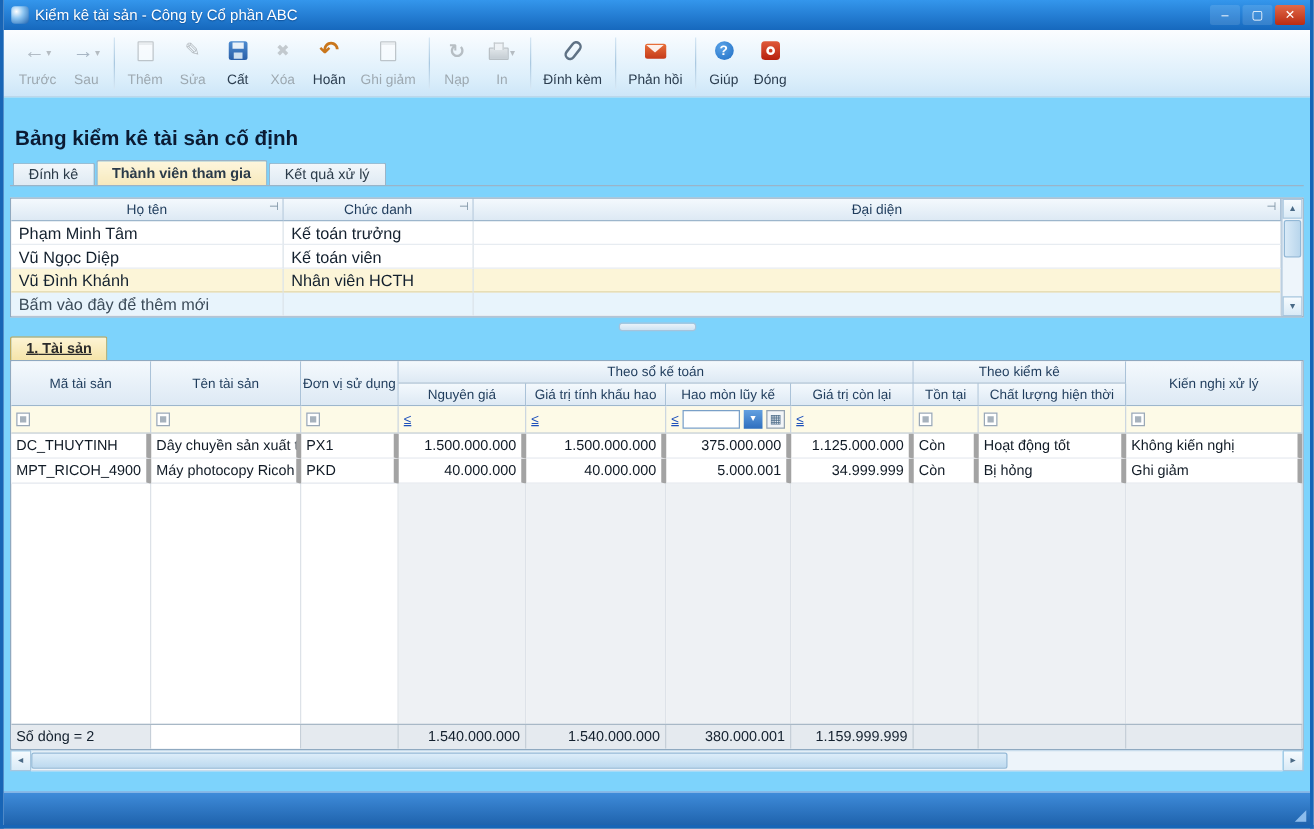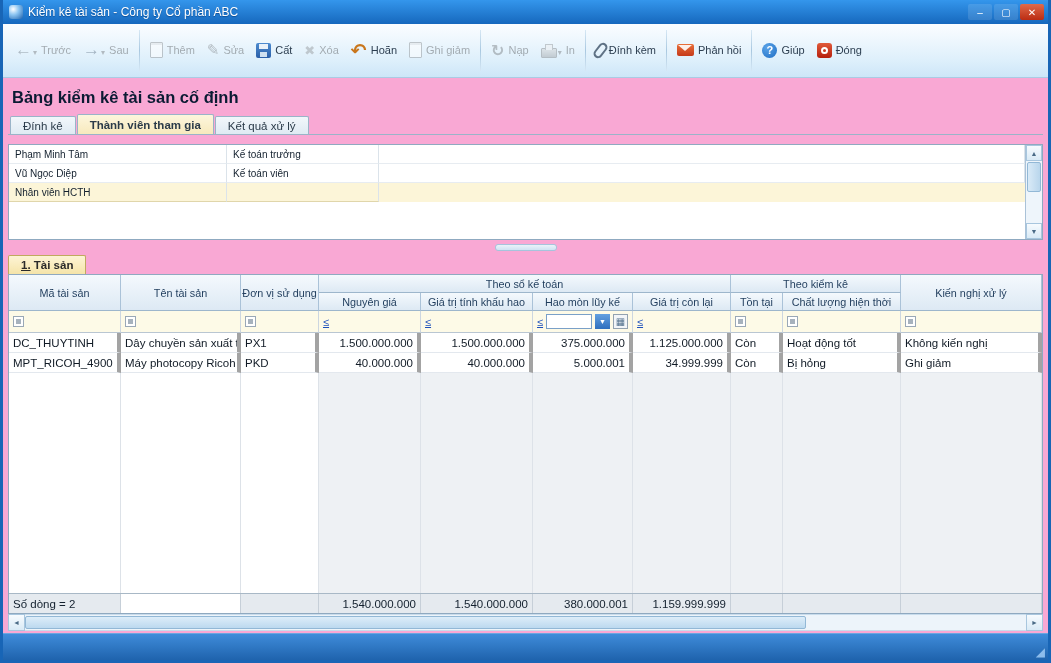--- a/index.html
+++ b/index.html
@@ -15,21 +15,21 @@
   .title-text { font-size:12px; color:#fff; text-shadow:0 1px 1px #0d4f97; flex:1; white-space:nowrap; overflow:hidden; }
   .win-controls { display:flex; gap:2px; }
   .wc { width:24px; height:16px; display:flex; align-items:center; justify-content:center;
         font-size:10px; color:#fff; border-radius:2px; cursor:default; }
   .wc.min,.wc.max { background:rgba(255,255,255,.12); }
   .wc.close { background:linear-gradient(#e06a4a,#bb2c12); }
 
   
   .toolbar { height:54px; flex:0 0 auto; display:flex; align-items:center; padding:2px 6px;
              background:linear-gradient(#fbfdff,#ddeffb 70%,#cde6f8); border-bottom:1px solid #aacbe4; }
-  .tb-item { display:flex; flex-direction:row; align-items:center; justify-content:flex-start;
+  .tb-item { display:flex; flex-direction:column; align-items:center; justify-content:space-between;
              min-width:36px; height:46px; padding:3px 6px 4px; gap:4px; border-radius:3px; cursor:default; }
   .tb-icon { height:20px; display:flex; align-items:center; justify-content:center; gap:1px; }
   .tb-label { font-size:11px; color:#2c3e50; white-space:nowrap; }
   .tb-item.disabled { opacity:.55; filter:grayscale(.7); }
   .tb-item.disabled .tb-label { color:#63727f; }
   .tb-sep { width:1px; align-self:stretch; margin:4px 4px; background:linear-gradient(#d6e7f4,#a9c8e0,#d6e7f4); }
   .caret::before { content:"▾"; font-size:8px; color:#7e8f9e; }
 
   .ic { display:inline-block; position:relative; }
   .ic-back::before   { content:"←"; font-size:17px; font-weight:bold; color:#6f93b5; }
@@ -53,21 +53,21 @@
                      border-left:7px solid transparent; border-right:7px solid transparent;
                      border-top:6px solid #ffffff; opacity:.9; }
   .ic-help { width:15px; height:15px; border-radius:50%;
              background:radial-gradient(circle at 35% 30%, #5aa3e8, #1f6ec4);
              display:flex; align-items:center; justify-content:center; }
   .ic-help::before { content:"?"; color:#fff; font-weight:bold; font-size:11px; }
   .ic-closeapp { width:15px; height:15px; border-radius:3px; background:linear-gradient(#e05a3a,#b6200d); }
   .ic-closeapp::before { content:""; position:absolute; inset:4px; border:2px solid #fff; border-radius:50%; }
 
   
-  .content { flex:1; display:flex; flex-direction:column; padding:0 5px; background:#f9a8d4; min-height:0; }
+  .content { flex:1; display:flex; flex-direction:column; padding:14px 5px; background:#7dd3fc; min-height:0; }
   .page-title { padding:10px 2px 7px 4px; font-size:16.5px; font-weight:bold; color:#0b1b33; flex:0 0 auto; }
 
   .tabstrip { display:flex; gap:1px; padding-left:2px; border-bottom:1px solid #9ab4c8; align-items:flex-end;
               height:21px; flex:0 0 auto; }
   .tab { padding:0 12px; font-size:11.5px; color:#2b3b49; height:18px; display:flex; align-items:center;
          background:linear-gradient(#f2f7fb,#dfeaf3); border:1px solid #9ab4c8; border-bottom:none;
          border-radius:2px 2px 0 0; cursor:default; }
   .tab.active { background:linear-gradient(#fdf6dd,#f7e9bd); font-weight:bold; height:20px; position:relative; }
 
   
@@ -76,42 +76,42 @@
   .members-grid { flex:1; min-width:0; }
   .m-header,.m-row { display:grid; grid-template-columns:218px 152px 1fr; }
   .m-header { height:18px; }
   .m-hcell { background:linear-gradient(#f4f9fd,#dde9f4); border-right:1px solid #aac2d8;
              border-bottom:1px solid #9db6cc; display:flex; align-items:center; justify-content:center;
              font-size:11px; color:#1f3c5c; position:relative; }
   .pin { position:absolute; right:3px; top:1px; font-size:9px; color:#6f8699; }
   .pin::before { content:"⊣"; }
   .m-row { height:19px; background:#fff; }
   .m-cell { border-right:1px solid #dbe3ea; border-bottom:1px solid #e7ecf1; display:flex; align-items:center;
-            padding:0 6px; font-size:10px; color:#13202e; overflow:hidden; white-space:nowrap; }
+            padding:0 6px; font-size:13px; color:#13202e; overflow:hidden; white-space:nowrap; }
   .m-row.selected { background:#fcf5d8; }
   .m-row.selected .m-cell { border-bottom-color:#e0d6ab; }
   .m-row.hint { background:#e8f4fc; }
   .m-row.hint .m-cell { color:#3c4c5a; }
 
   .vscroll { width:17px; border-left:1px solid #aac2d8; background:#eef5fb; display:flex; flex-direction:column; }
   .vs-btn { height:16px; background:linear-gradient(#f7fbfe,#d9eaf6); border:1px solid #a8c6de;
             display:flex; align-items:center; justify-content:center; }
   .vs-btn.up::before   { content:"▲"; font-size:7px; color:#4a6a86; }
   .vs-btn.down::before { content:"▼"; font-size:7px; color:#4a6a86; }
   .vs-track { flex:1; position:relative; }
   .vs-thumb { position:absolute; top:1px; left:1px; right:1px; height:30px;
               background:linear-gradient(90deg,#d9eaf7,#b9d6ec); border:1px solid #92b8d6; border-radius:2px; }
 
   
   .splitter { height:15px; display:flex; align-items:center; justify-content:center; flex:0 0 auto; }
   .grip { width:62px; height:7px; background:linear-gradient(#eaf3fa,#cfe3f2); border:1px solid #a6c4dc; border-radius:3px; }
   .section-tabs { height:19px; display:flex; flex:0 0 auto; }
   .section-tab { display:flex; align-items:center; justify-content:center; padding:0 12px;
                  background:linear-gradient(#fdf4d5,#f5e4a9); border:1px solid #c0aa5e; border-bottom:none;
-                 border-radius:2px 2px 0 0; font-weight:bold; font-size:11.5px; color:#2a2a2a; }
+                 border-radius:2px 2px 0 0; font-weight:bold; font-size:11.5px; color:#2a2a2a;text-decoration:underline; }
   .st-label::first-letter { text-decoration:underline; }
 
   
   :root { --acols:112px 120px 78px 102px 112px 100px 98px 52px 118px minmax(90px,1fr); }
   .assets { flex:1; display:flex; flex-direction:column; border:1px solid #8fa9c0; background:#fff;
             overflow:hidden; min-height:0; }
   .a-header { display:grid; grid-template-columns:var(--acols); grid-template-rows:18px 18px; flex:0 0 auto; }
   .a-hcell { background:linear-gradient(#f4f9fd,#dde9f4); border-right:1px solid #aac2d8;
              border-bottom:1px solid #9db6cc; display:flex; align-items:center; justify-content:center;
              font-size:10.8px; color:#1f3c5c; white-space:nowrap; overflow:hidden; }
@@ -287,32 +287,52 @@
       <div class="tab active">
         <span>Thành viên tham gia</span>
       </div>
       <div class="tab">
         <span>Kết quả xử lý</span>
       </div>
     </div>
 
     <div class="members-wrap">
       <div class="members-grid">
+        <div class="m-header">
+          <div class="m-hcell">
+            <span>Họ tên</span>
+            <span class="pin"></span>
+          </div>
+          <div class="m-hcell">
+            <span>Chức danh</span>
+            <span class="pin"></span>
+          </div>
+          <div class="m-hcell">
+            <span>Đại diện</span>
+            <span class="pin"></span>
+          </div>
+        </div>
         <div class="m-row">
           <div class="m-cell">Phạm Minh Tâm</div>
           <div class="m-cell">Kế toán trưởng</div>
           <div class="m-cell"></div>
         </div>
         <div class="m-row">
           <div class="m-cell">Vũ Ngọc Diệp</div>
           <div class="m-cell">Kế toán viên</div>
           <div class="m-cell"></div>
         </div>
         <div class="m-row selected">
+          <div class="m-cell">Vũ Đình Khánh</div>
           <div class="m-cell">Nhân viên HCTH</div>
+          <div class="m-cell"></div>
+        </div>
+        <div class="m-row hint">
+          <div class="m-cell">Bấm vào đây để thêm mới</div>
+          <div class="m-cell"></div>
           <div class="m-cell"></div>
         </div>
       </div>
       <div class="vscroll">
         <div class="vs-btn up"></div>
         <div class="vs-track">
           <div class="vs-thumb"></div>
         </div>
         <div class="vs-btn down"></div>
       </div>

